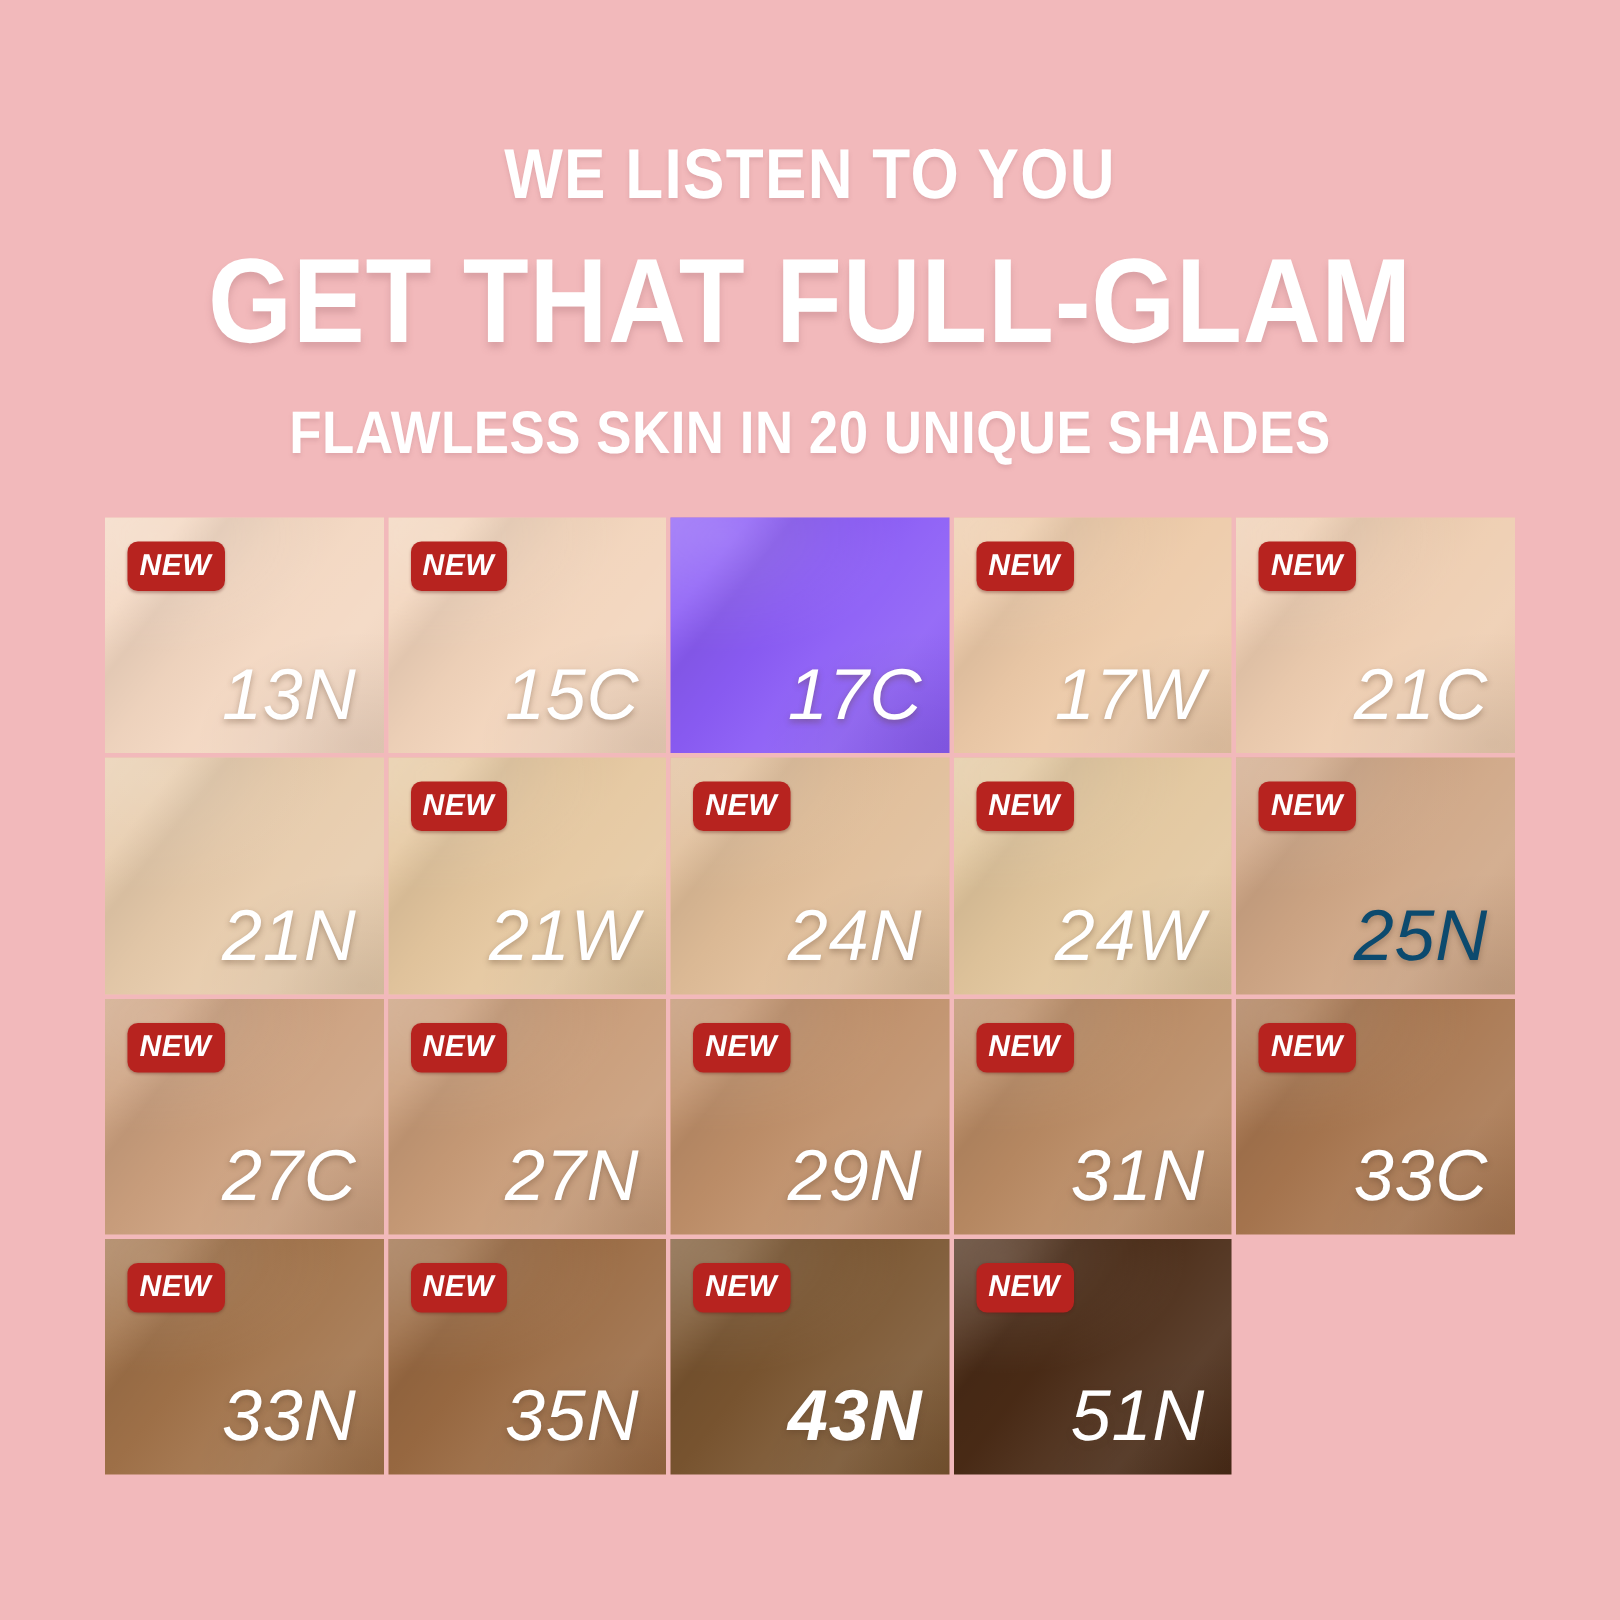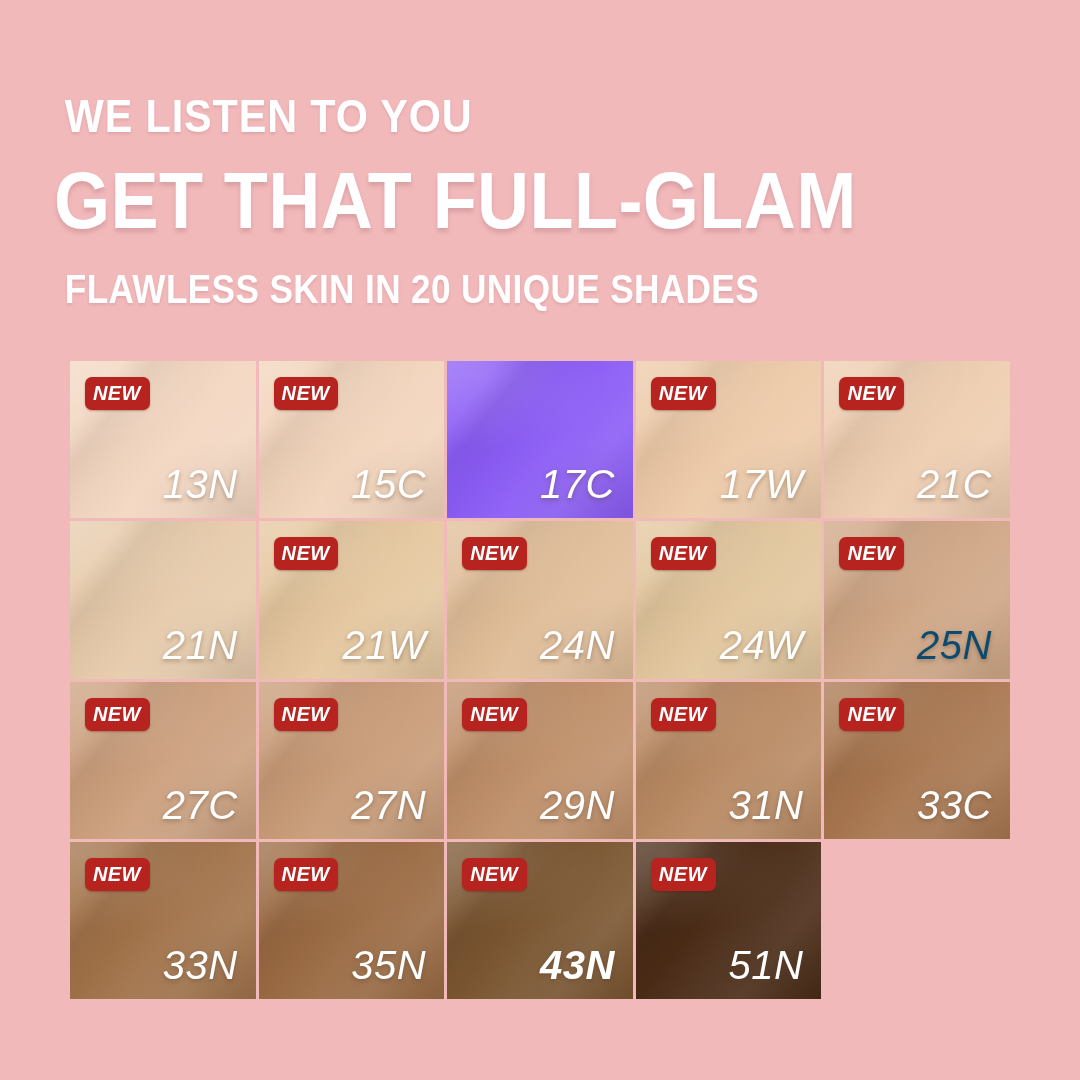--- a/index.html
+++ b/index.html
@@ -7,21 +7,21 @@
     width:1080px;height:1080px;overflow:hidden;
     background:#f2b9bb;
     font-family:"Liberation Sans", sans-serif;
     -webkit-font-smoothing:antialiased;
   }
   .page{position:relative;width:1080px;height:1080px;}
 
   
   .headings{
     position:absolute;left:0;top:0;width:1080px;
-    text-align:left;
+    text-align:center;
   }
   .eyebrow{
     margin:0;
     padding-top:92px;
     color:#ffffff;
     font-size:47px;
     font-weight:bold;
     letter-spacing:1.0px;
     line-height:1.0;
     transform:scaleX(.88);
@@ -46,21 +46,21 @@
     font-weight:bold;
     letter-spacing:0.4px;
     line-height:1.0;
     transform:scaleX(.88);
     text-shadow:0 2px 3px rgba(180,120,125,.28);
   }
 
   
   .grid{
     position:absolute;
-    left:70px;top:361px;
+    left:70px;top:345px;
     width:940px;height:638px;
     display:grid;
     grid-template-columns:repeat(5,1fr);
     grid-template-rows:repeat(4,1fr);
     gap:3px;
   }
   .swatch{
     position:relative;
     overflow:hidden;
   }
@@ -97,21 +97,21 @@
     letter-spacing:.4px;
     line-height:1;
     padding:6px 9px 7px 8px;
     border-radius:7px;
     box-shadow:0 1px 2px rgba(90,20,18,.35);
   }
   .code{
     position:absolute;
     right:18px;bottom:14px;
     color:#ffffff;
-    font-size:40px;
+    font-size:48px;
     font-weight:normal;
     font-style:italic;
     letter-spacing:.5px;
     line-height:1;
     text-shadow:0 2px 4px rgba(90,60,40,.38);
   }
 </style>
 </head>
 <body style="background: rgb(242, 185, 187);">
 

